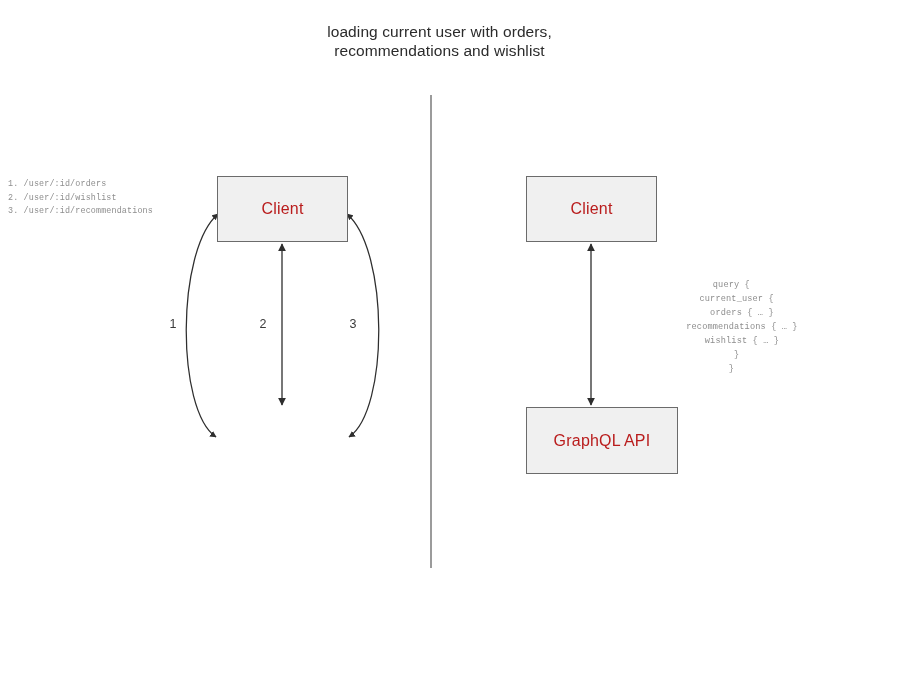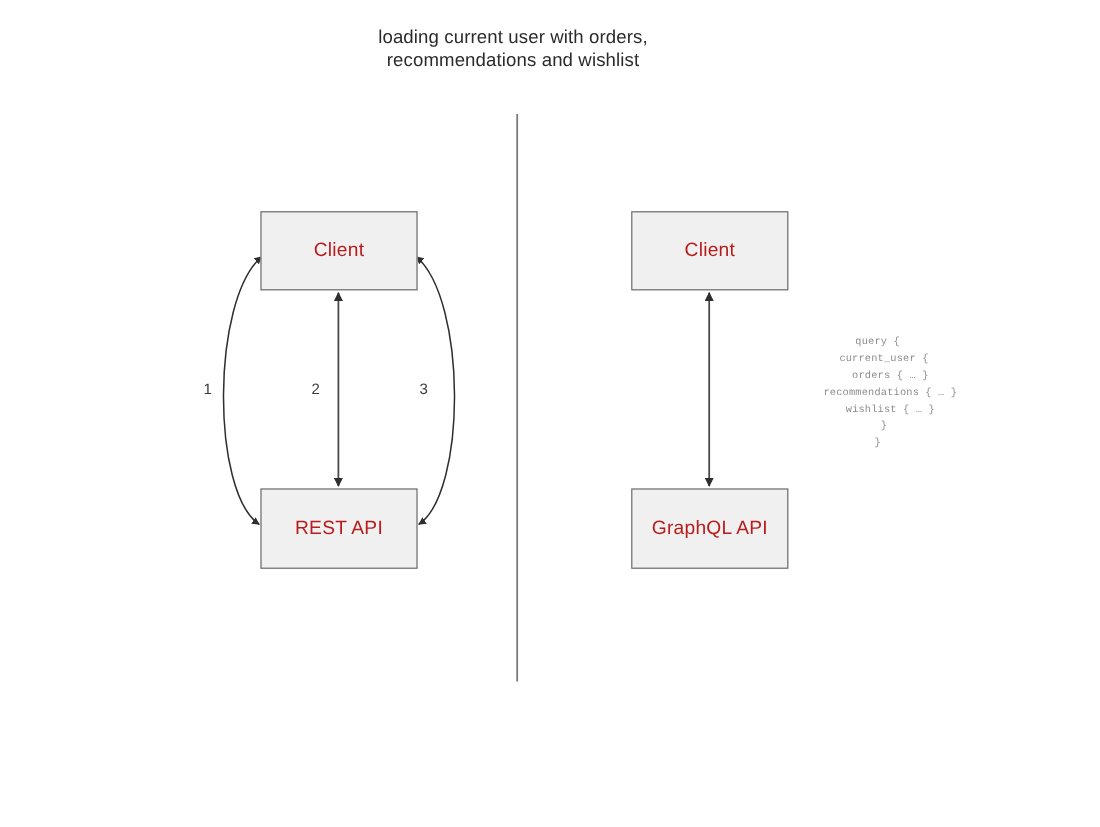--- a/index.html
+++ b/index.html
@@ -16,21 +16,21 @@
     position: relative;
     width: 917px;
     height: 689px;
     background: #ffffff;
     overflow: hidden;
   }
 
   
   .title {
     position: absolute;
-    left: 0;
+    left: 12px;
     top: 22px;
     width: 855px;
     text-align: center;
     font-size: 15.5px;
     line-height: 19px;
     color: #2b2b2b;
     letter-spacing: 0.1px;
     white-space: pre-line;
   }
 
@@ -53,21 +53,21 @@
     display: flex;
     align-items: center;
     justify-content: center;
     font-size: 16px;
     color: #b91c1c;
     letter-spacing: 0.2px;
   }
   .node-client-rest  { left: 217px; top: 176px; width: 131px; height: 66px; }
   .node-rest-api     { left: 217px; top: 407px; width: 131px; height: 67px; }
   .node-client-gql   { left: 526px; top: 176px; width: 131px; height: 66px; }
-  .node-graphql-api  { left: 526px; top: 407px; width: 131px; height: 67px; }
+  .node-graphql-api  { left: 526px; top: 407px; width: 152px; height: 67px; }
 
   
   .edge-label {
     position: absolute;
     font-size: 12.5px;
     color: #3a3a3a;
     text-align: center;
     width: 16px;
   }
   .edge-label-1 { left: 165px; top: 317px; }
@@ -108,28 +108,30 @@
 
     <line x1="282" y1="244" x2="282" y2="405" stroke="#4a4a4a" stroke-width="1.5" marker-start="url(#arrow)" marker-end="url(#arrow)"></line>
 
     <path d="M 347 214 C 389 250, 389 410, 349 437" fill="none" stroke="#2e2e2e" stroke-width="1.25" marker-start="url(#arrow)" marker-end="url(#arrow)"></path>
 
     <line x1="591" y1="244" x2="591" y2="405" stroke="#4a4a4a" stroke-width="1.5" marker-start="url(#arrow)" marker-end="url(#arrow)"></line>
   </svg>
 
   <div class="node node-client-rest">Client</div>
 
-  <div class="node node-rest-api">REST API</div>
 
   <div class="edge-label edge-label-1">1</div>
 
   <div class="edge-label edge-label-2">2</div>
 
   <div class="edge-label edge-label-3">3</div>
 
+  <div class="code-block rest-endpoints">1. /user/:id/orders
+2. /user/:id/wishlist
+3. /user/:id/recommendations</div>
 
   <div class="node node-client-gql">Client</div>
 
   <div class="node node-graphql-api">GraphQL API</div>
 
   <div class="code-block gql-query">query {
   current_user {
     orders { … }
     recommendations { … }
     wishlist { … }

